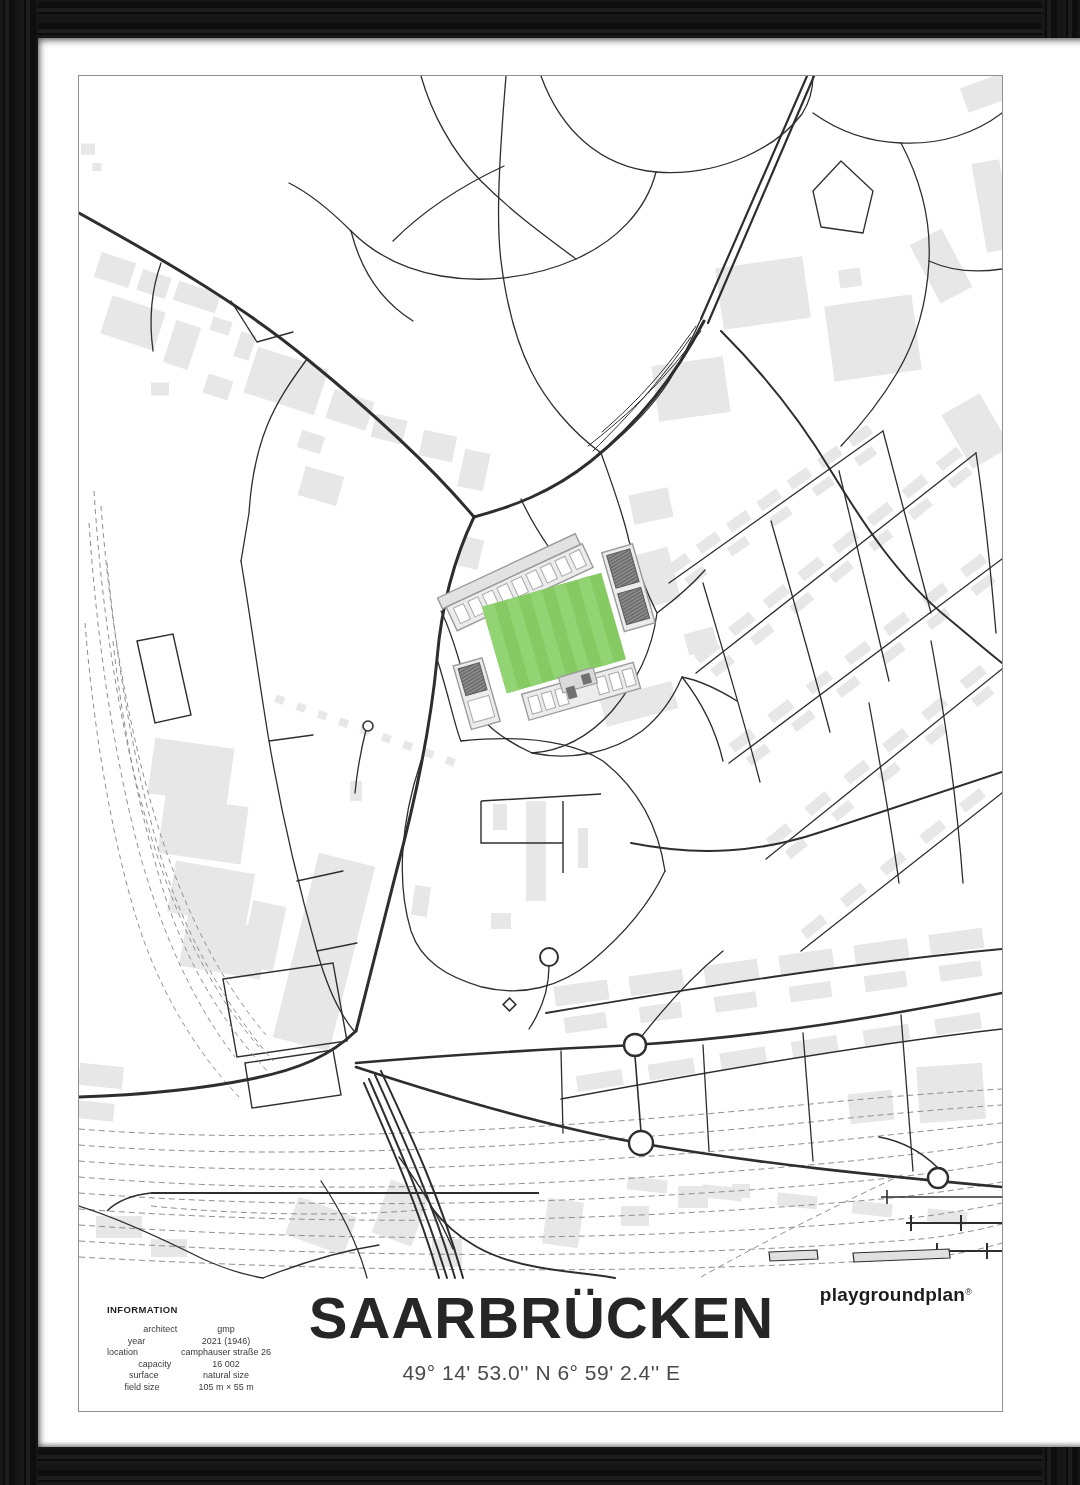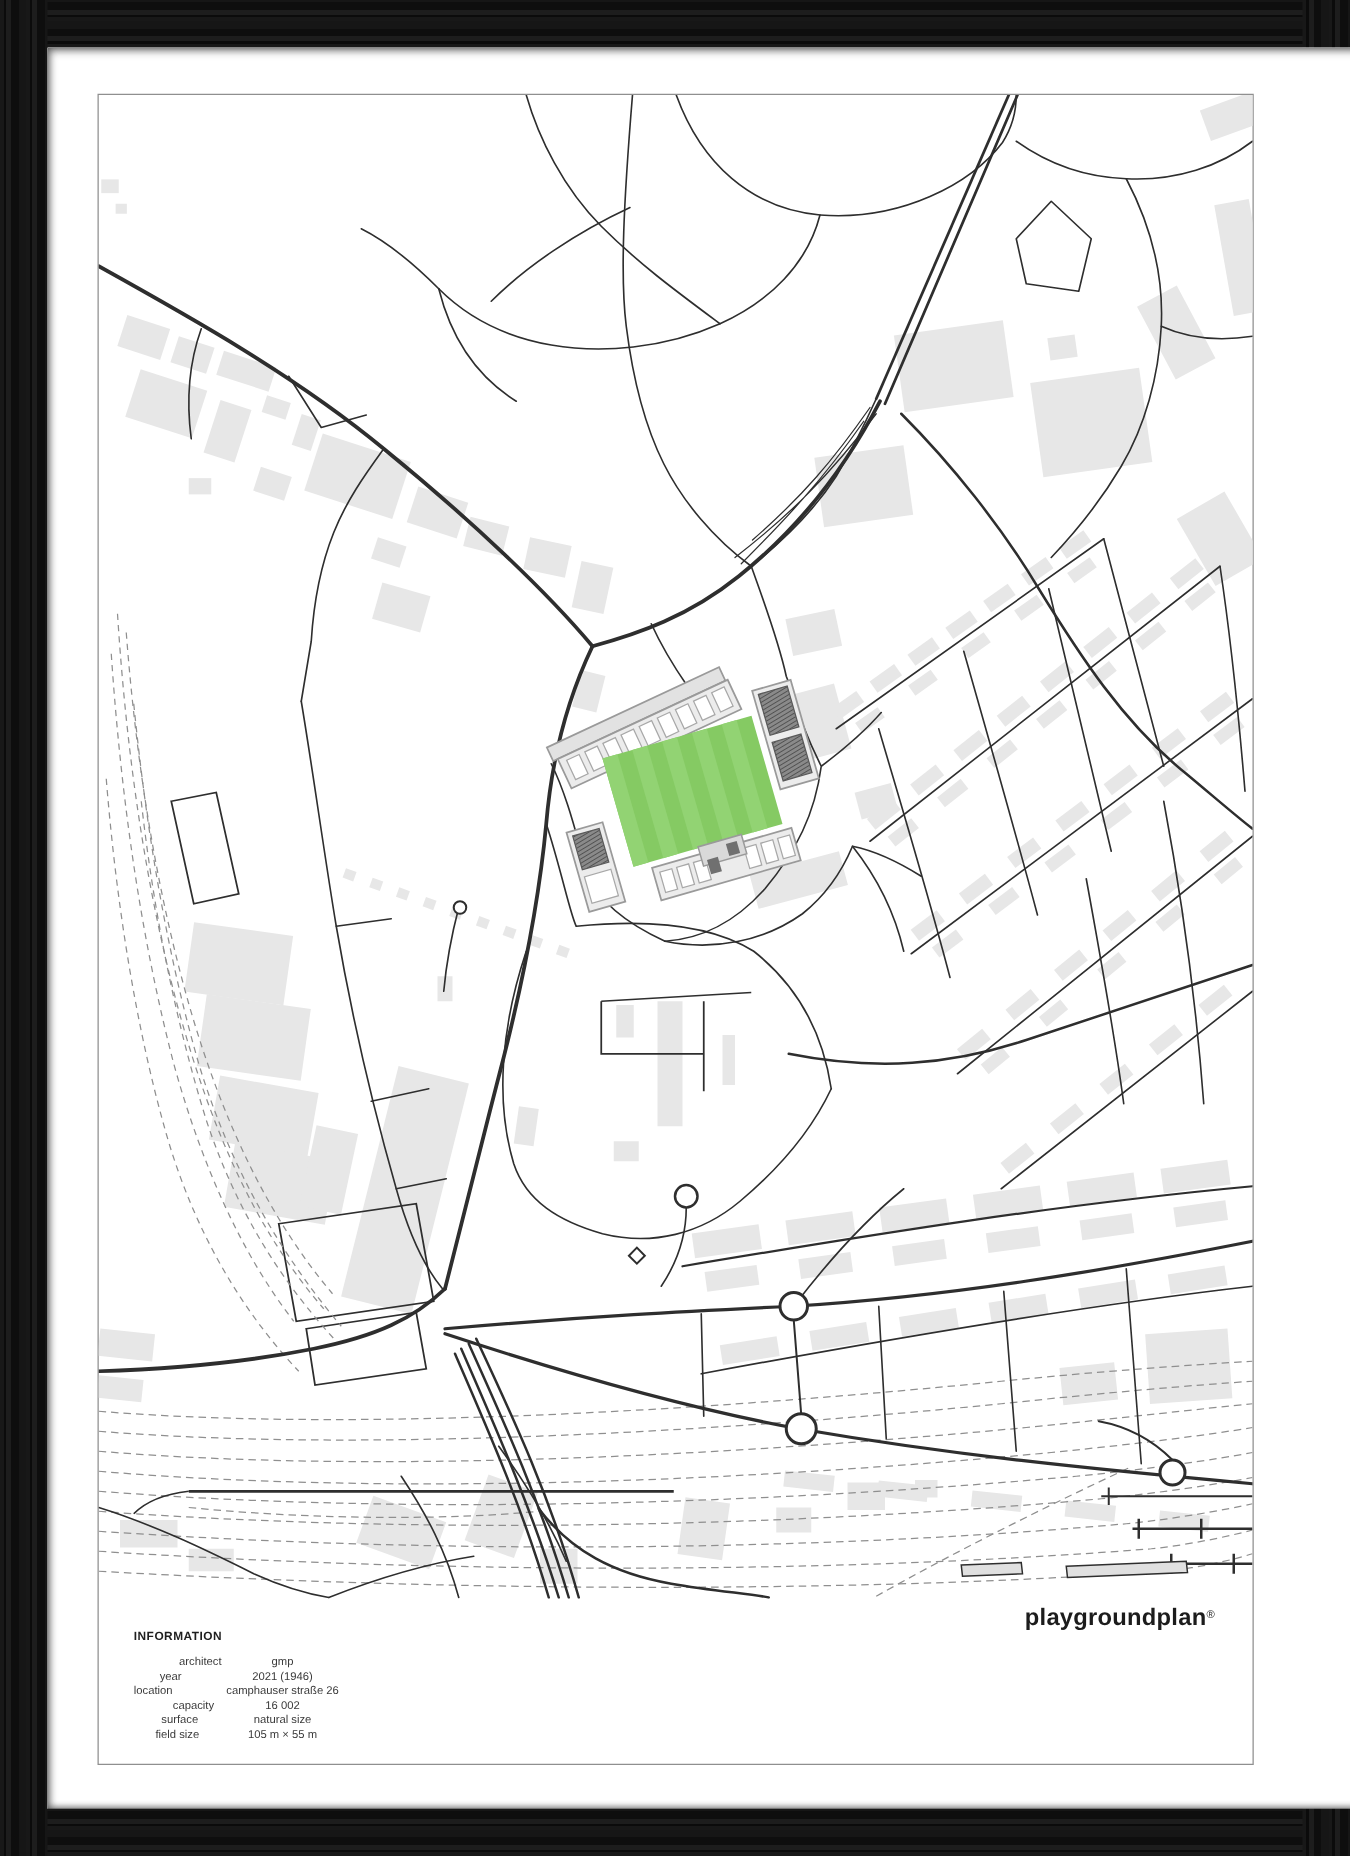--- a/index.html
+++ b/index.html
@@ -394,18 +394,22 @@
               <span class="info-label">surface</span>
               <span>natural size</span>
             </div>
           <div class="info-row">
               <span class="info-label">field size</span>
               <span>105 m × 55 m</span>
             </div>
         </div>
       </div>
 
+      <div class="title-block">
+        <h1 class="poster-title">SAARBRÜCKEN</h1>
+        <div class="poster-coords">49° 14' 53.0'' N  6° 59' 2.4'' E</div>
+      </div>
 
       <div class="logo"><span>playgroundplan</span><sup>®</sup></div>
 
     </div>
   </div>
 </div>
 
 </body></html>

